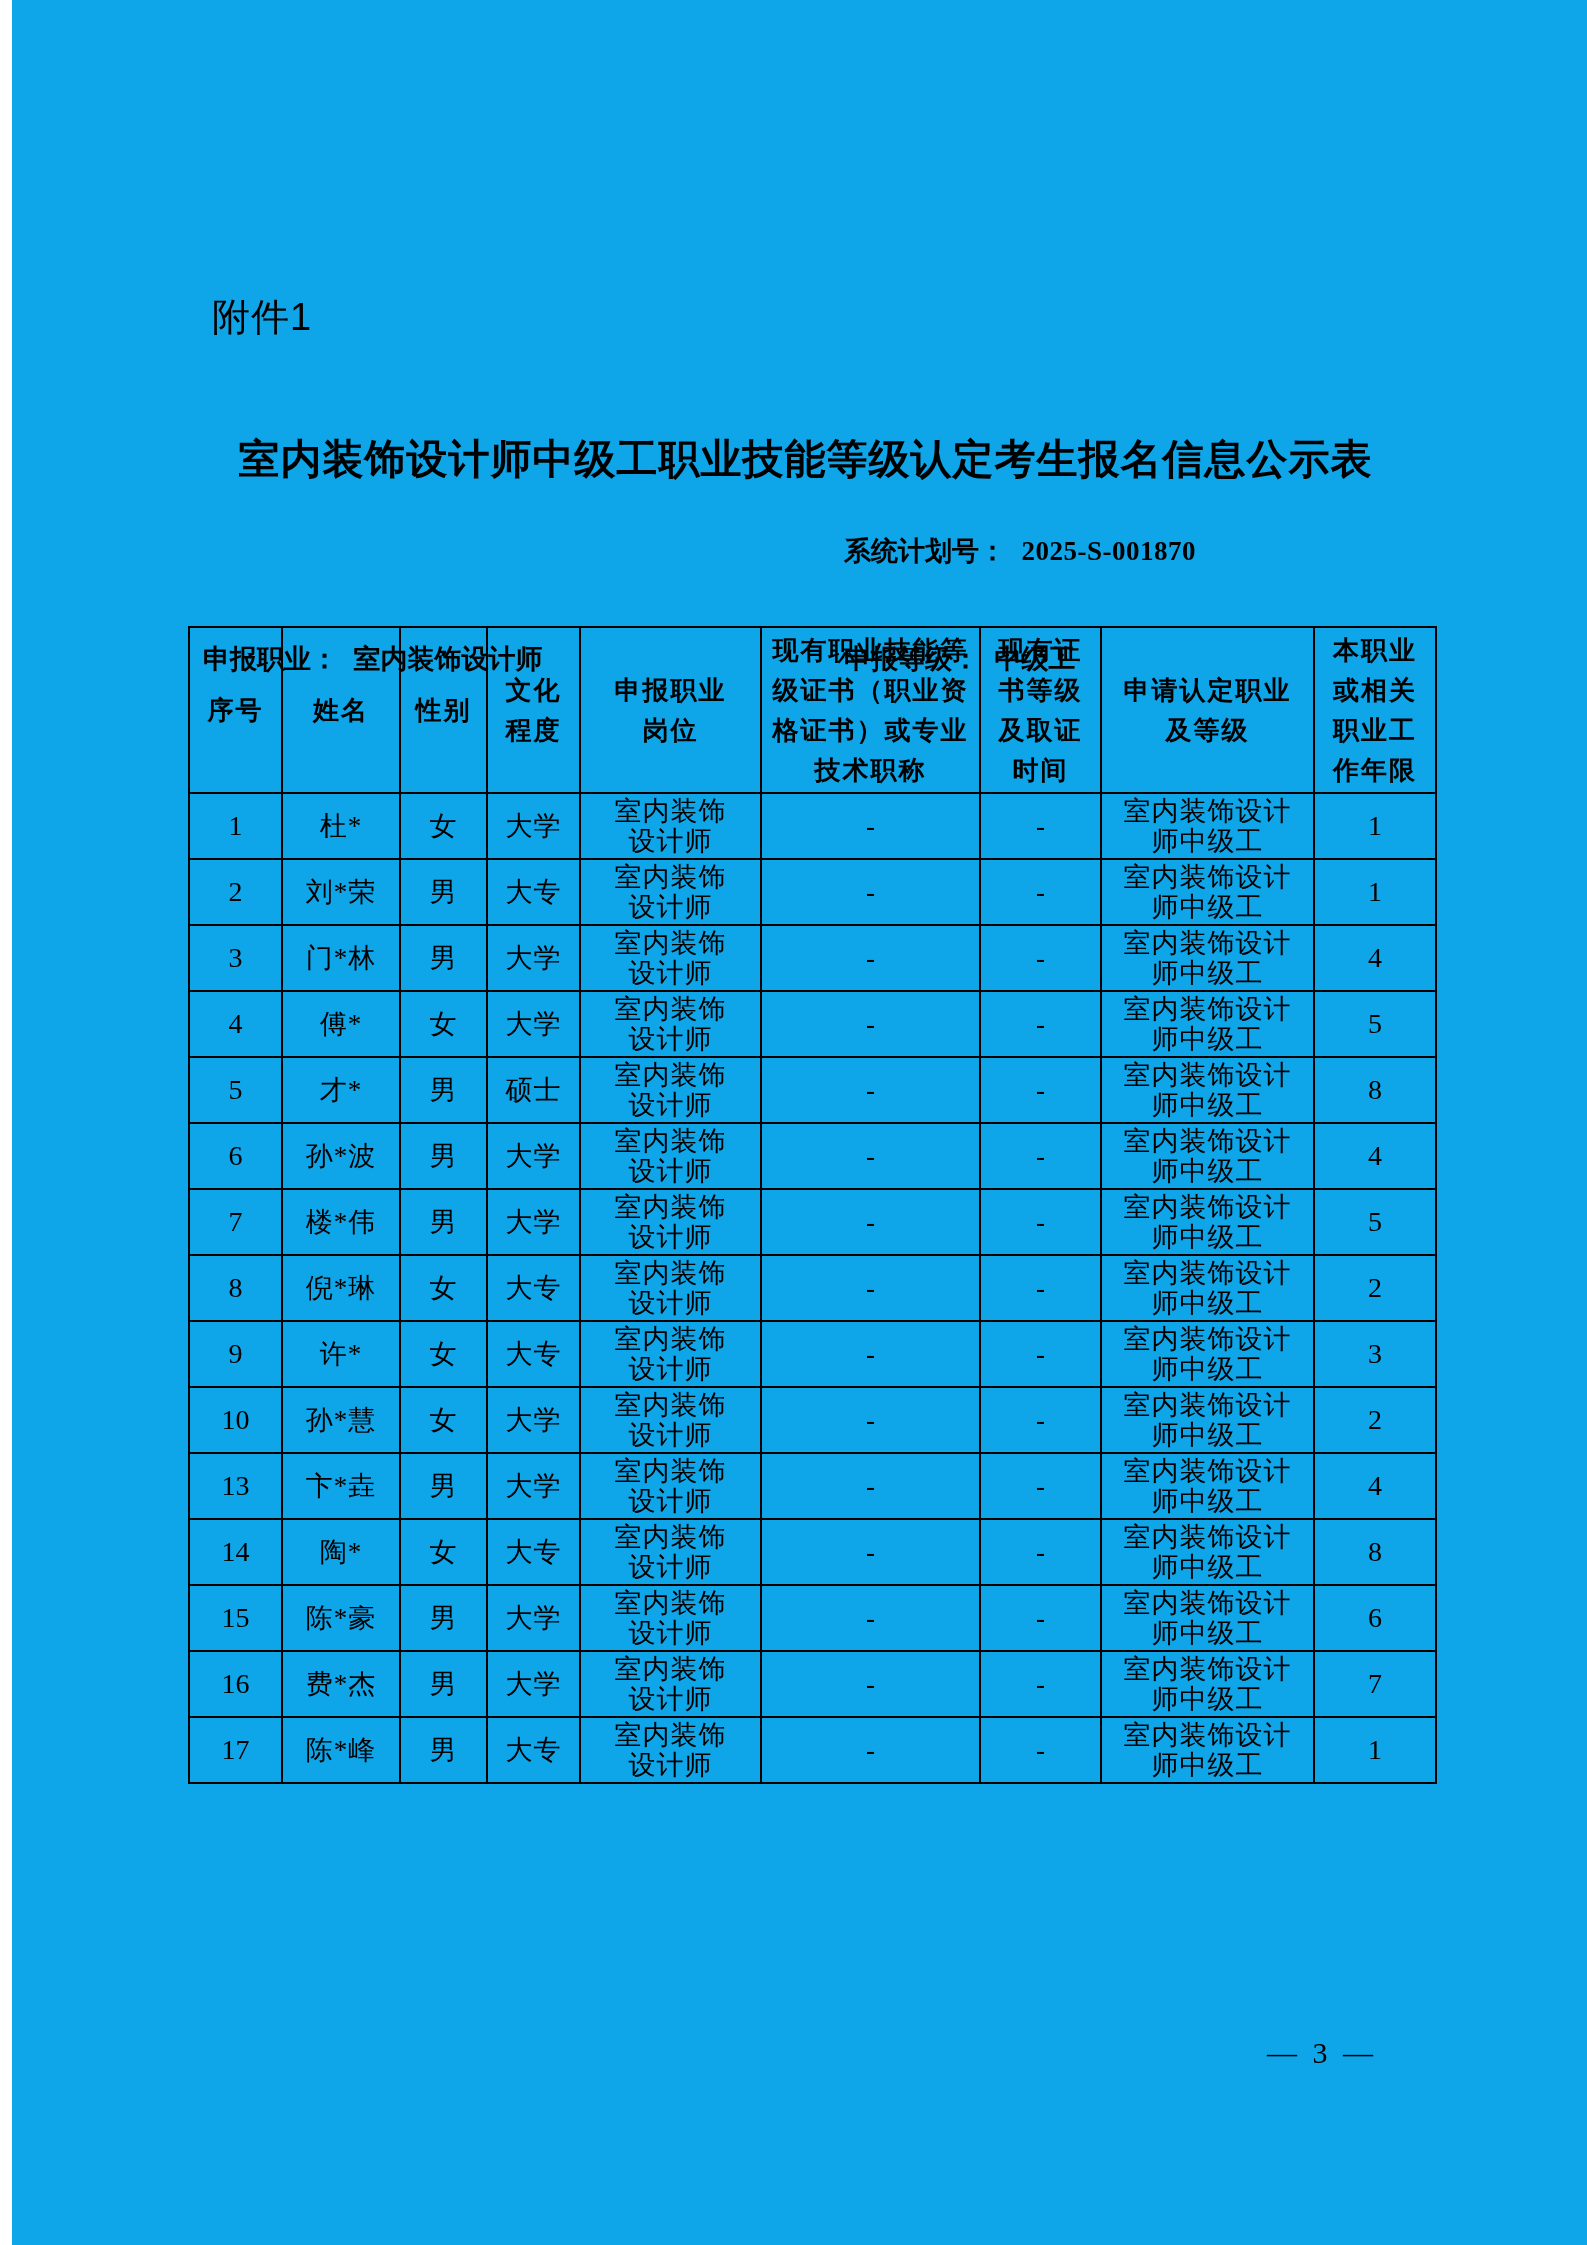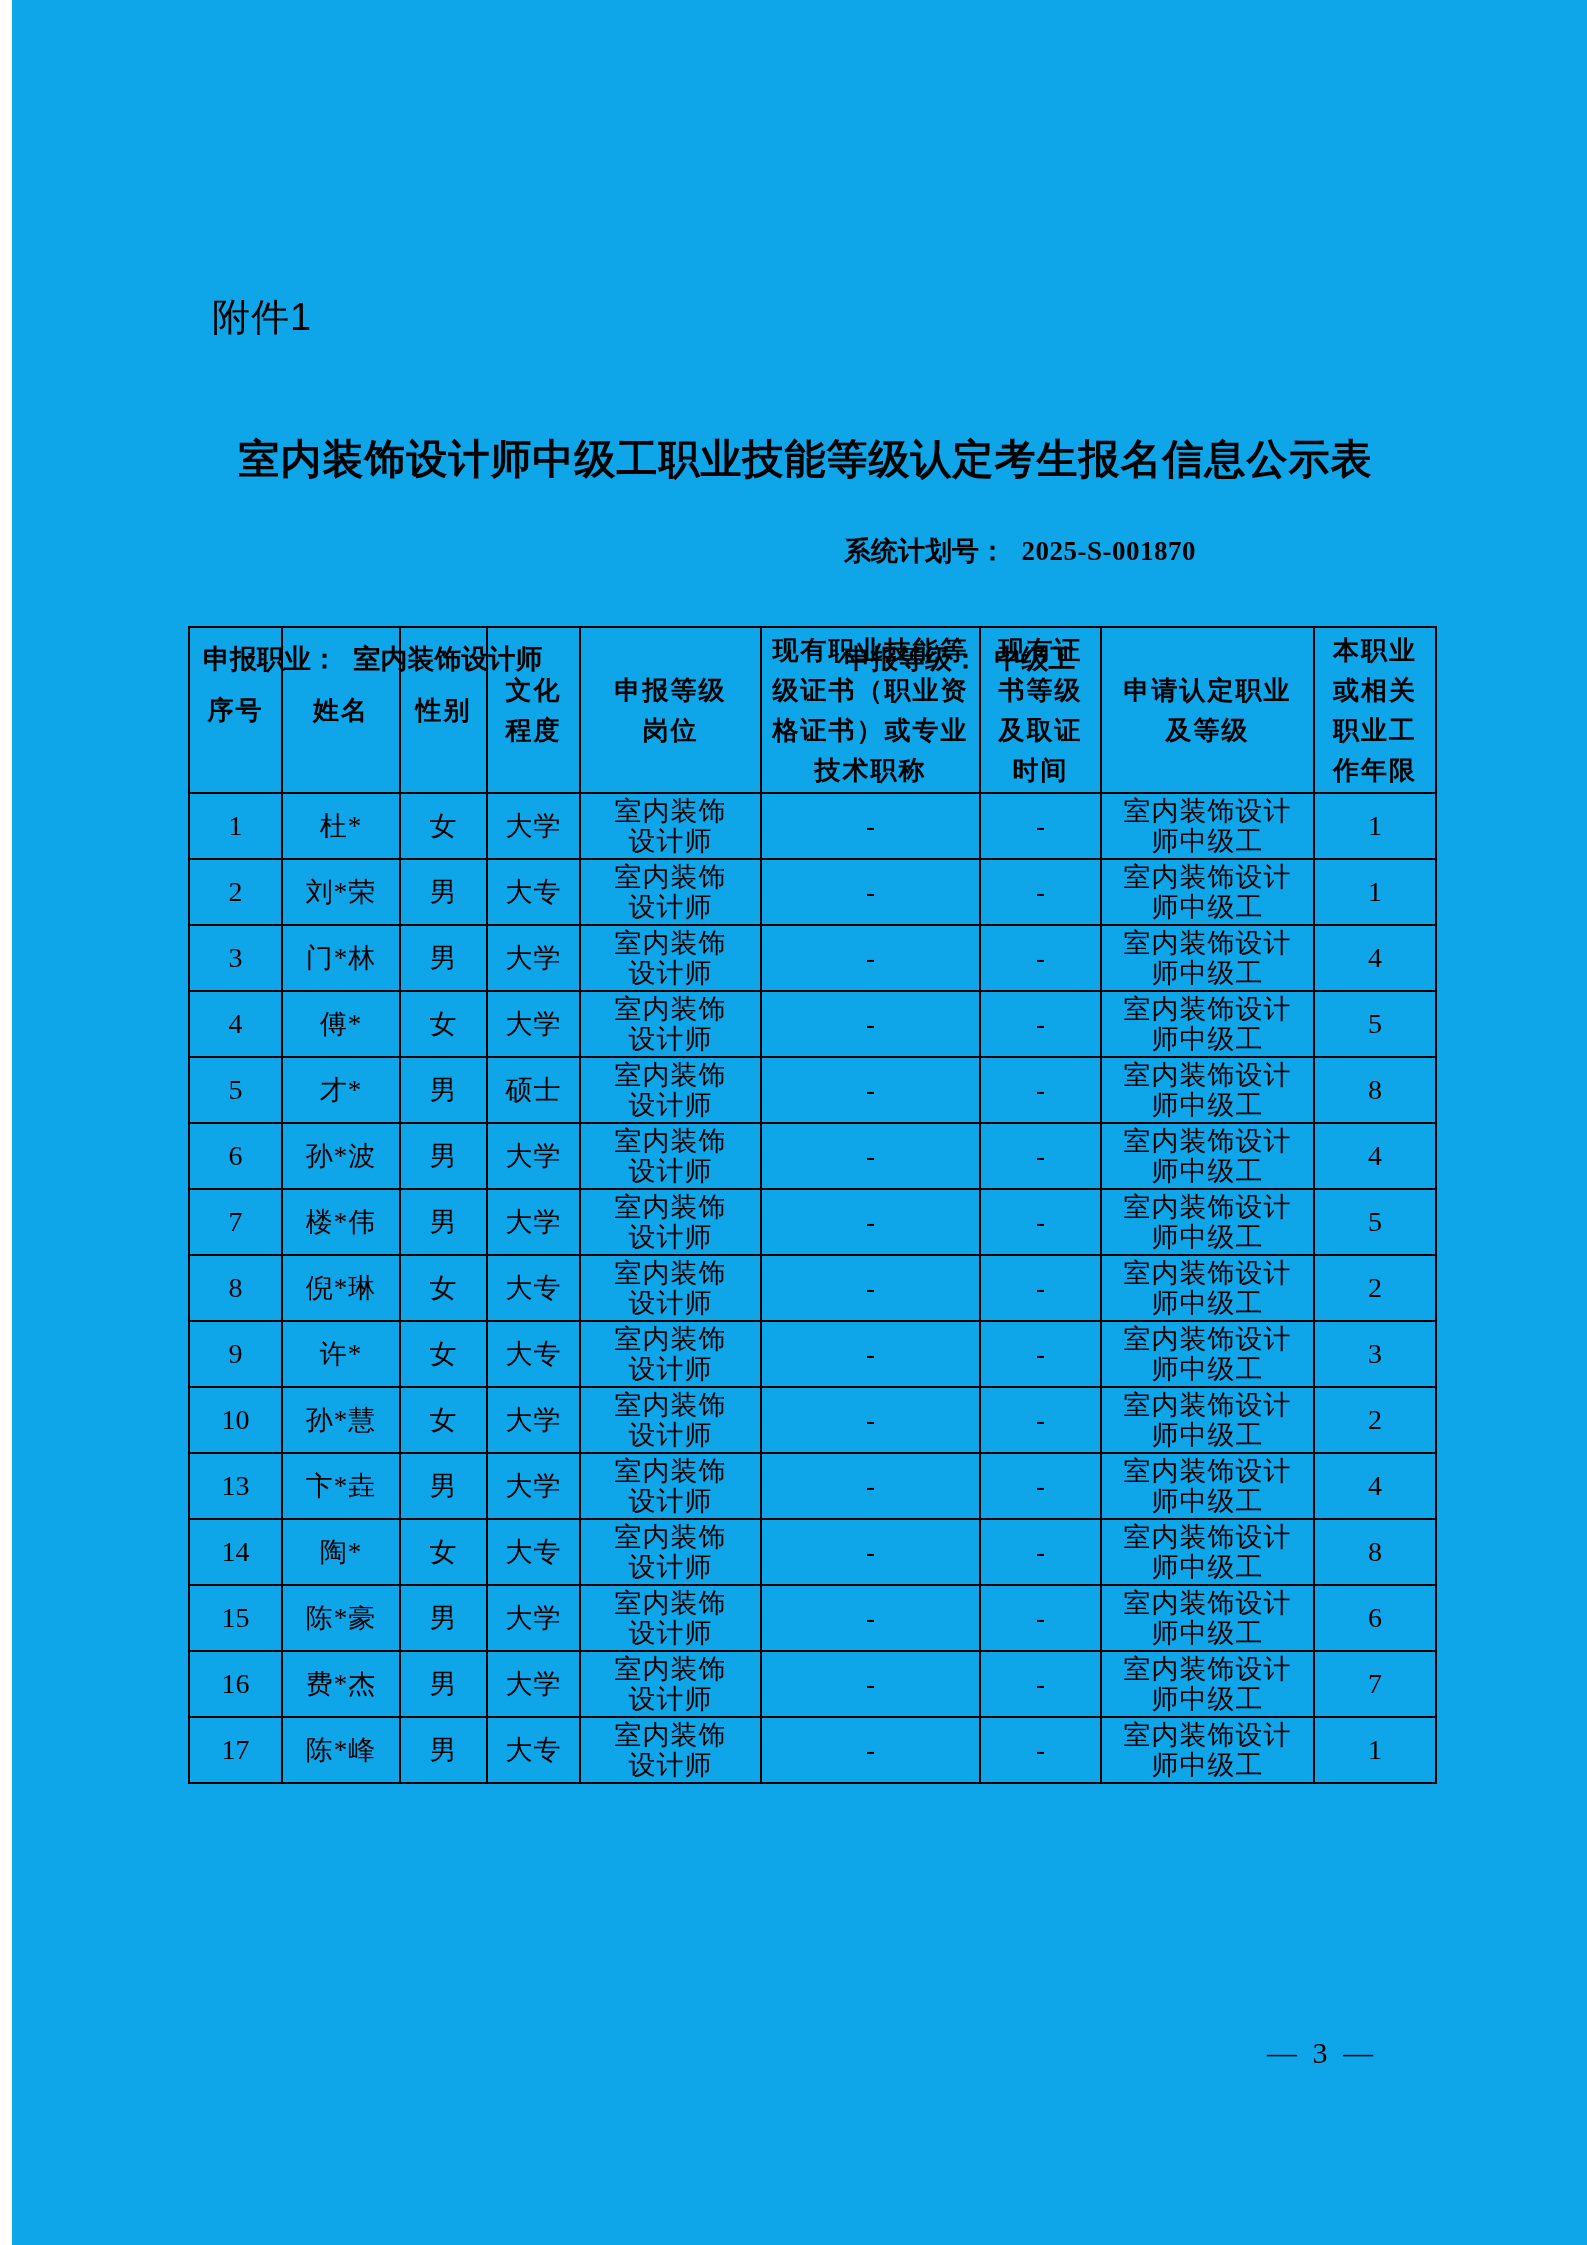--- a/index.html
+++ b/index.html
@@ -139,21 +139,21 @@
       <col style="width:213px">
       <col style="width:122px">
     </colgroup>
     <thead>
       <tr>
           <th>序号</th>
           <th>姓名</th>
           <th>性别</th>
           <th>文化
 程度</th>
-          <th>申报等级
+          <th>申报职业
 岗位</th>
           <th>现有职业技能等
 级证书（职业资
 格证书）或专业
 技术职称</th>
           <th>现有证
 书等级
 及取证
 时间</th>
           <th>申请认定职业

